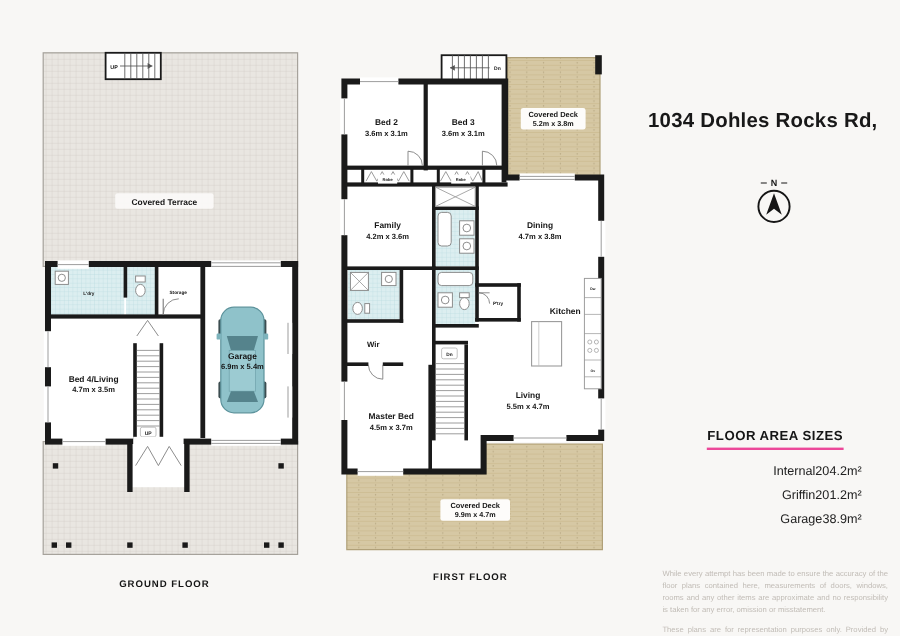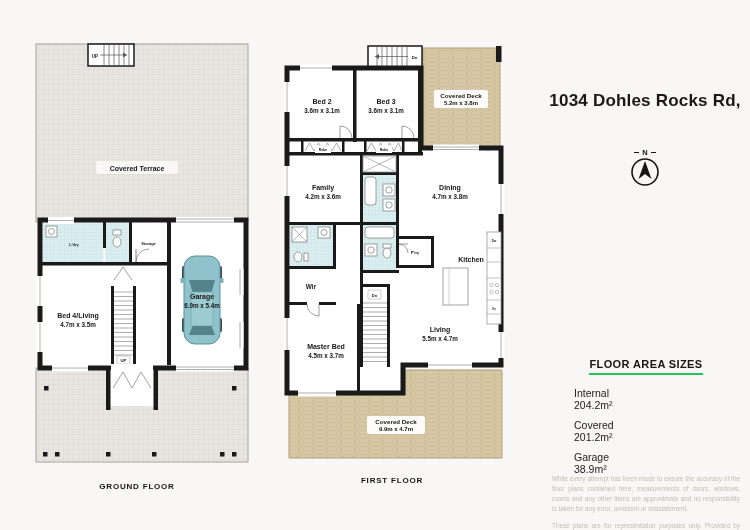--- a/index.html
+++ b/index.html
@@ -14,34 +14,34 @@
   #ground-plan{left:28px;top:34px;}
   #first-plan{left:278px;top:34px;}
 
   svg text{fill:#161616;font-family:"Liberation Sans",sans-serif;}
   .room-name{font-weight:bold;}
   .room-dims{font-weight:bold;}
   .tiny{font-weight:bold;}
 
   .address{
     position:absolute;left:540px;top:90px;width:210px;
-    text-align:center;font-size:17px;line-height:21px;font-weight:bold;color:#181818;
+    font-size:17px;line-height:21px;font-weight:bold;color:#181818;
     letter-spacing:.2px;
   }
   .compass{position:absolute;left:626px;top:144px;}
 
   .area-panel{position:absolute;left:558px;top:354px;width:176px;}
   .area-heading{text-align:center;}
   .area-heading span{
     display:inline-block;font-size:11px;font-weight:bold;letter-spacing:.4px;
-    border-bottom:2px solid #22c55e;padding-bottom:3px;color:#161616;
+    border-bottom:2px solid #ec4899;padding-bottom:3px;color:#161616;
   }
   .area-rows{margin-top:12px;padding:0 16px;}
-  .area-row{display:flex;justify-content:flex-start;font-size:10.5px;
-    margin-bottom:8px;color:#222;flex-direction:column;}
+  .area-row{display:flex;justify-content:flex-end;font-size:10.5px;
+    margin-bottom:8px;color:#222;}
   .area-row.total{font-weight:bold;color:#111;}
 
   .disclaimer{position:absolute;left:552px;top:474px;width:188px;}
   .disclaimer p{
     margin:0 0 7px 0;font-size:6.4px;line-height:1.55;color:#c1bcb6;
     text-align:justify;
   }
 </style>
 </head>
 <body>
@@ -360,21 +360,21 @@
 <div class="area-panel">
   <div class="area-heading">
     <span>FLOOR AREA SIZES</span>
   </div>
   <div class="area-rows">
     <div class="area-row">
       <span>Internal</span>
       <span>204.2m²</span>
     </div>
     <div class="area-row">
-      <span>Covered</span>
+      <span>Griffin</span>
       <span>201.2m²</span>
     </div>
     <div class="area-row">
       <span>Garage</span>
       <span>38.9m²</span>
     </div>
   </div>
 </div>
 
 <div class="disclaimer">

